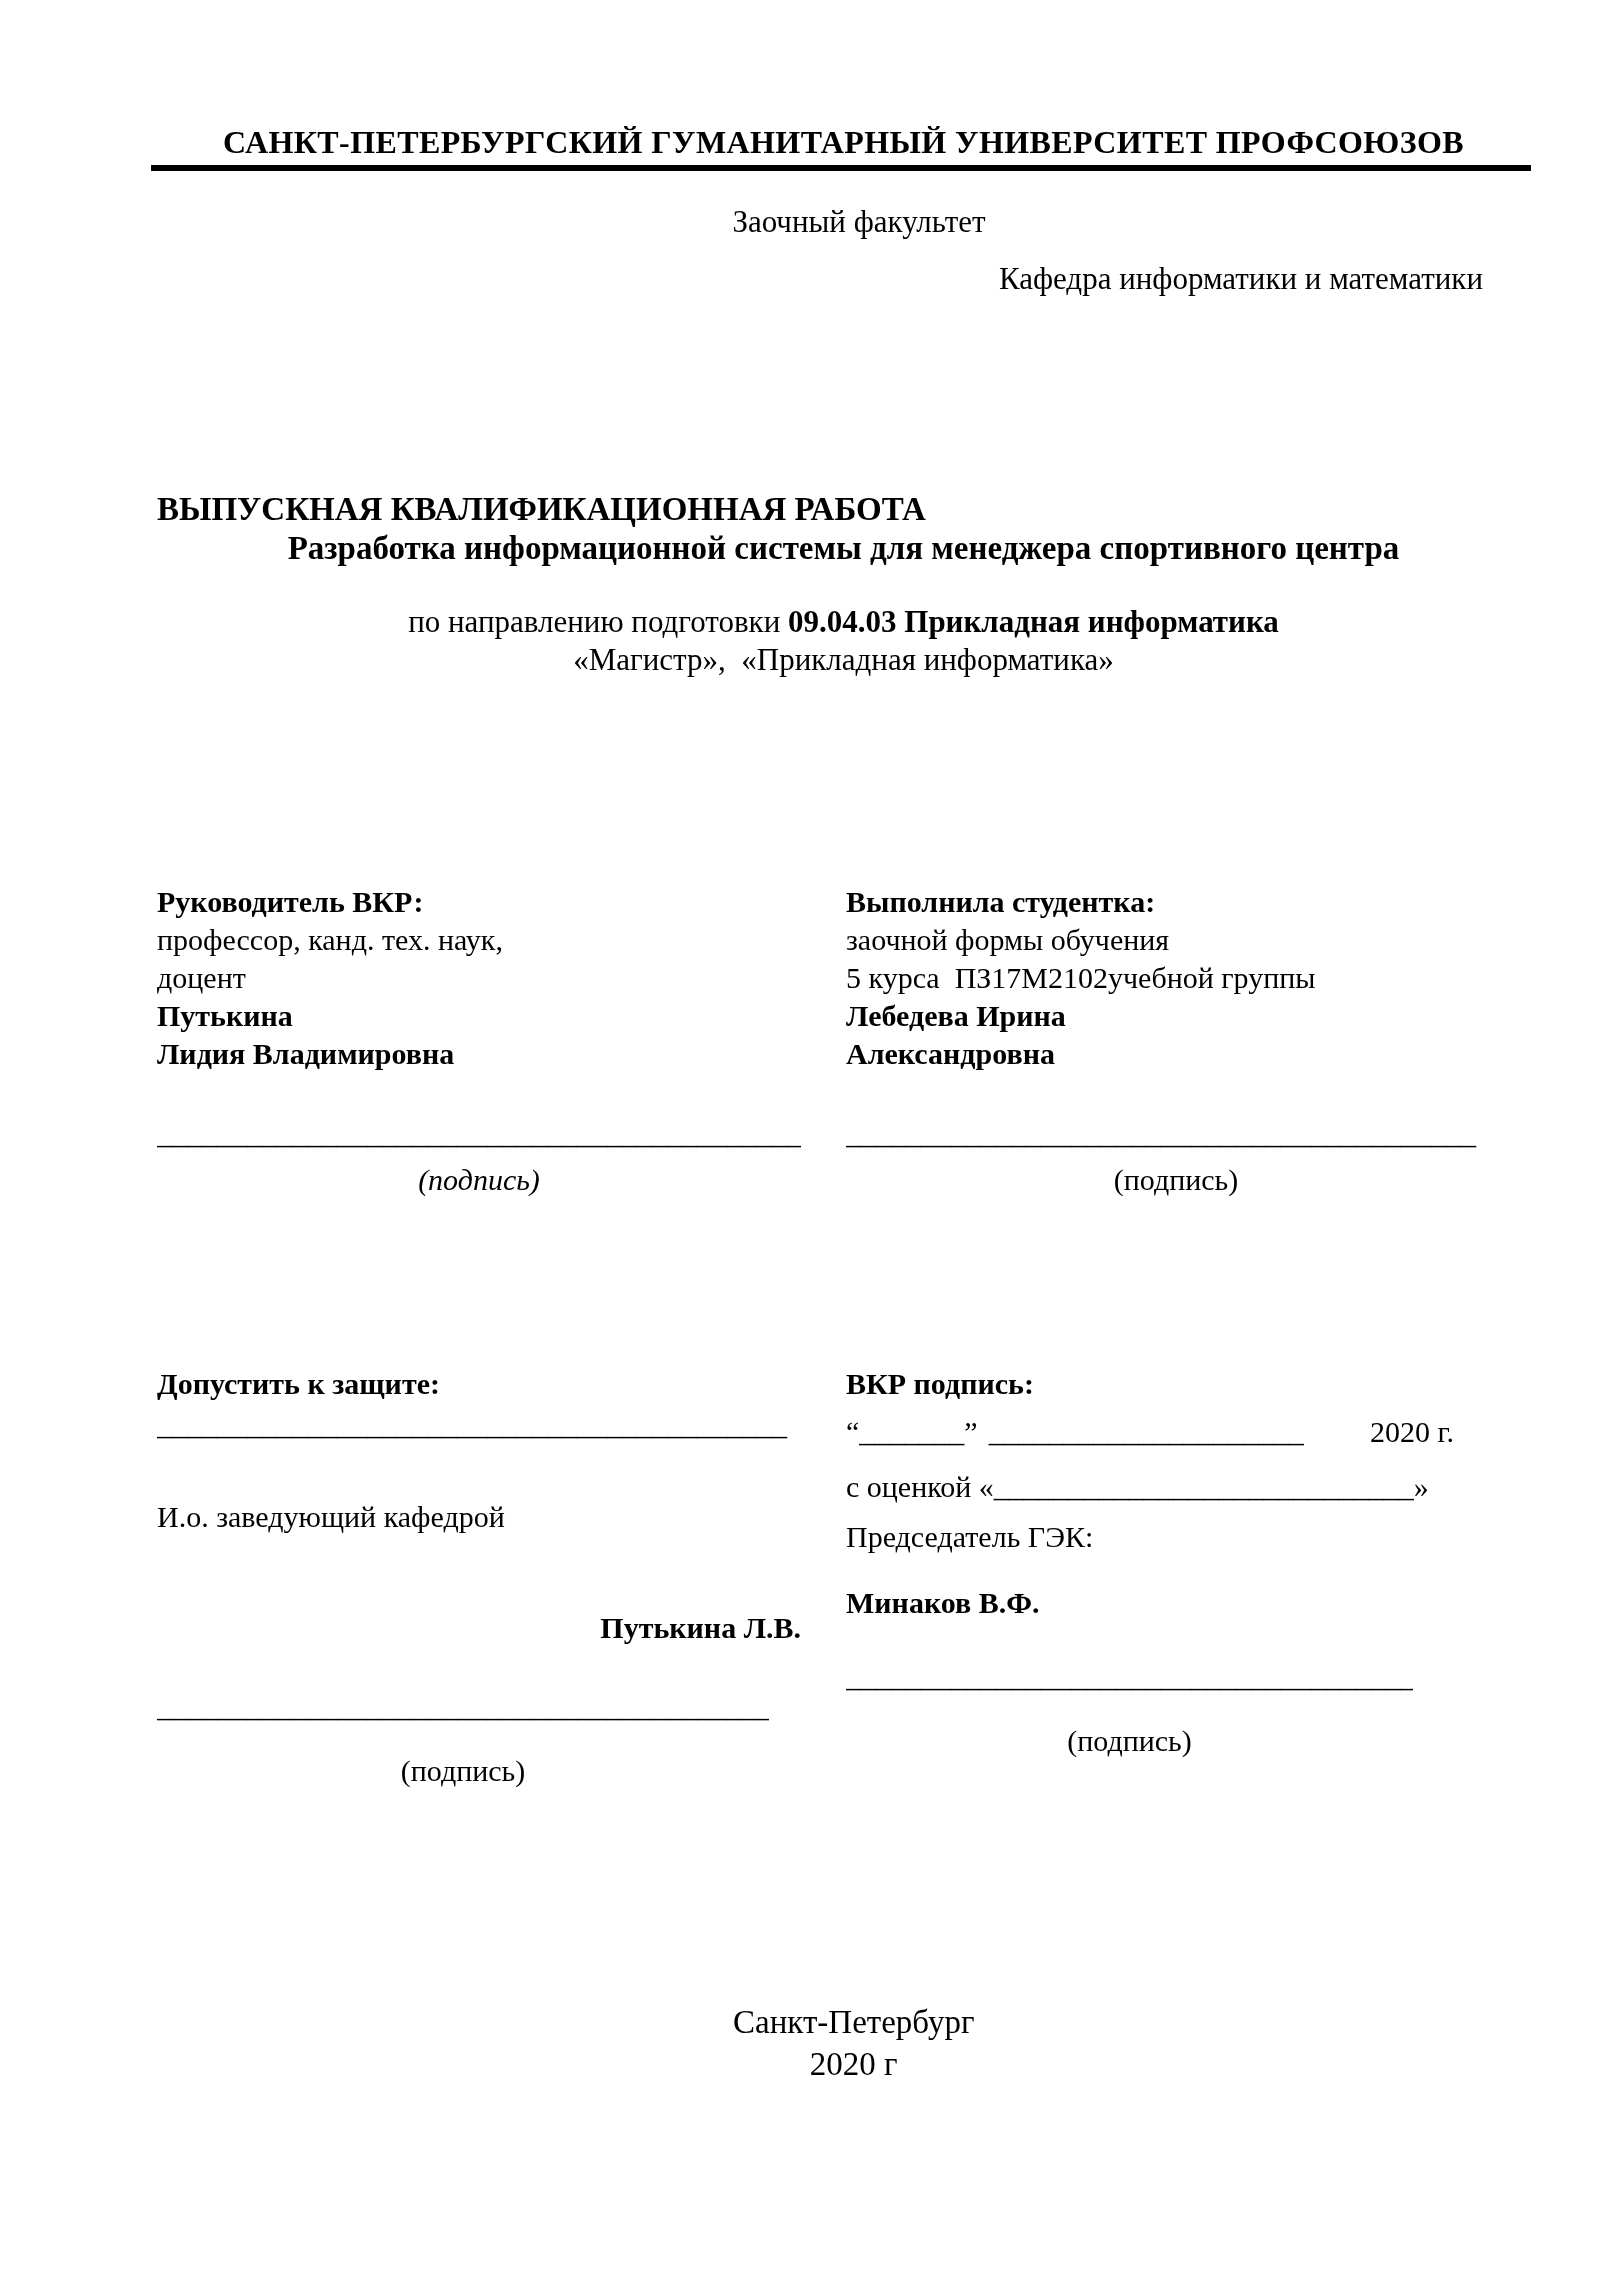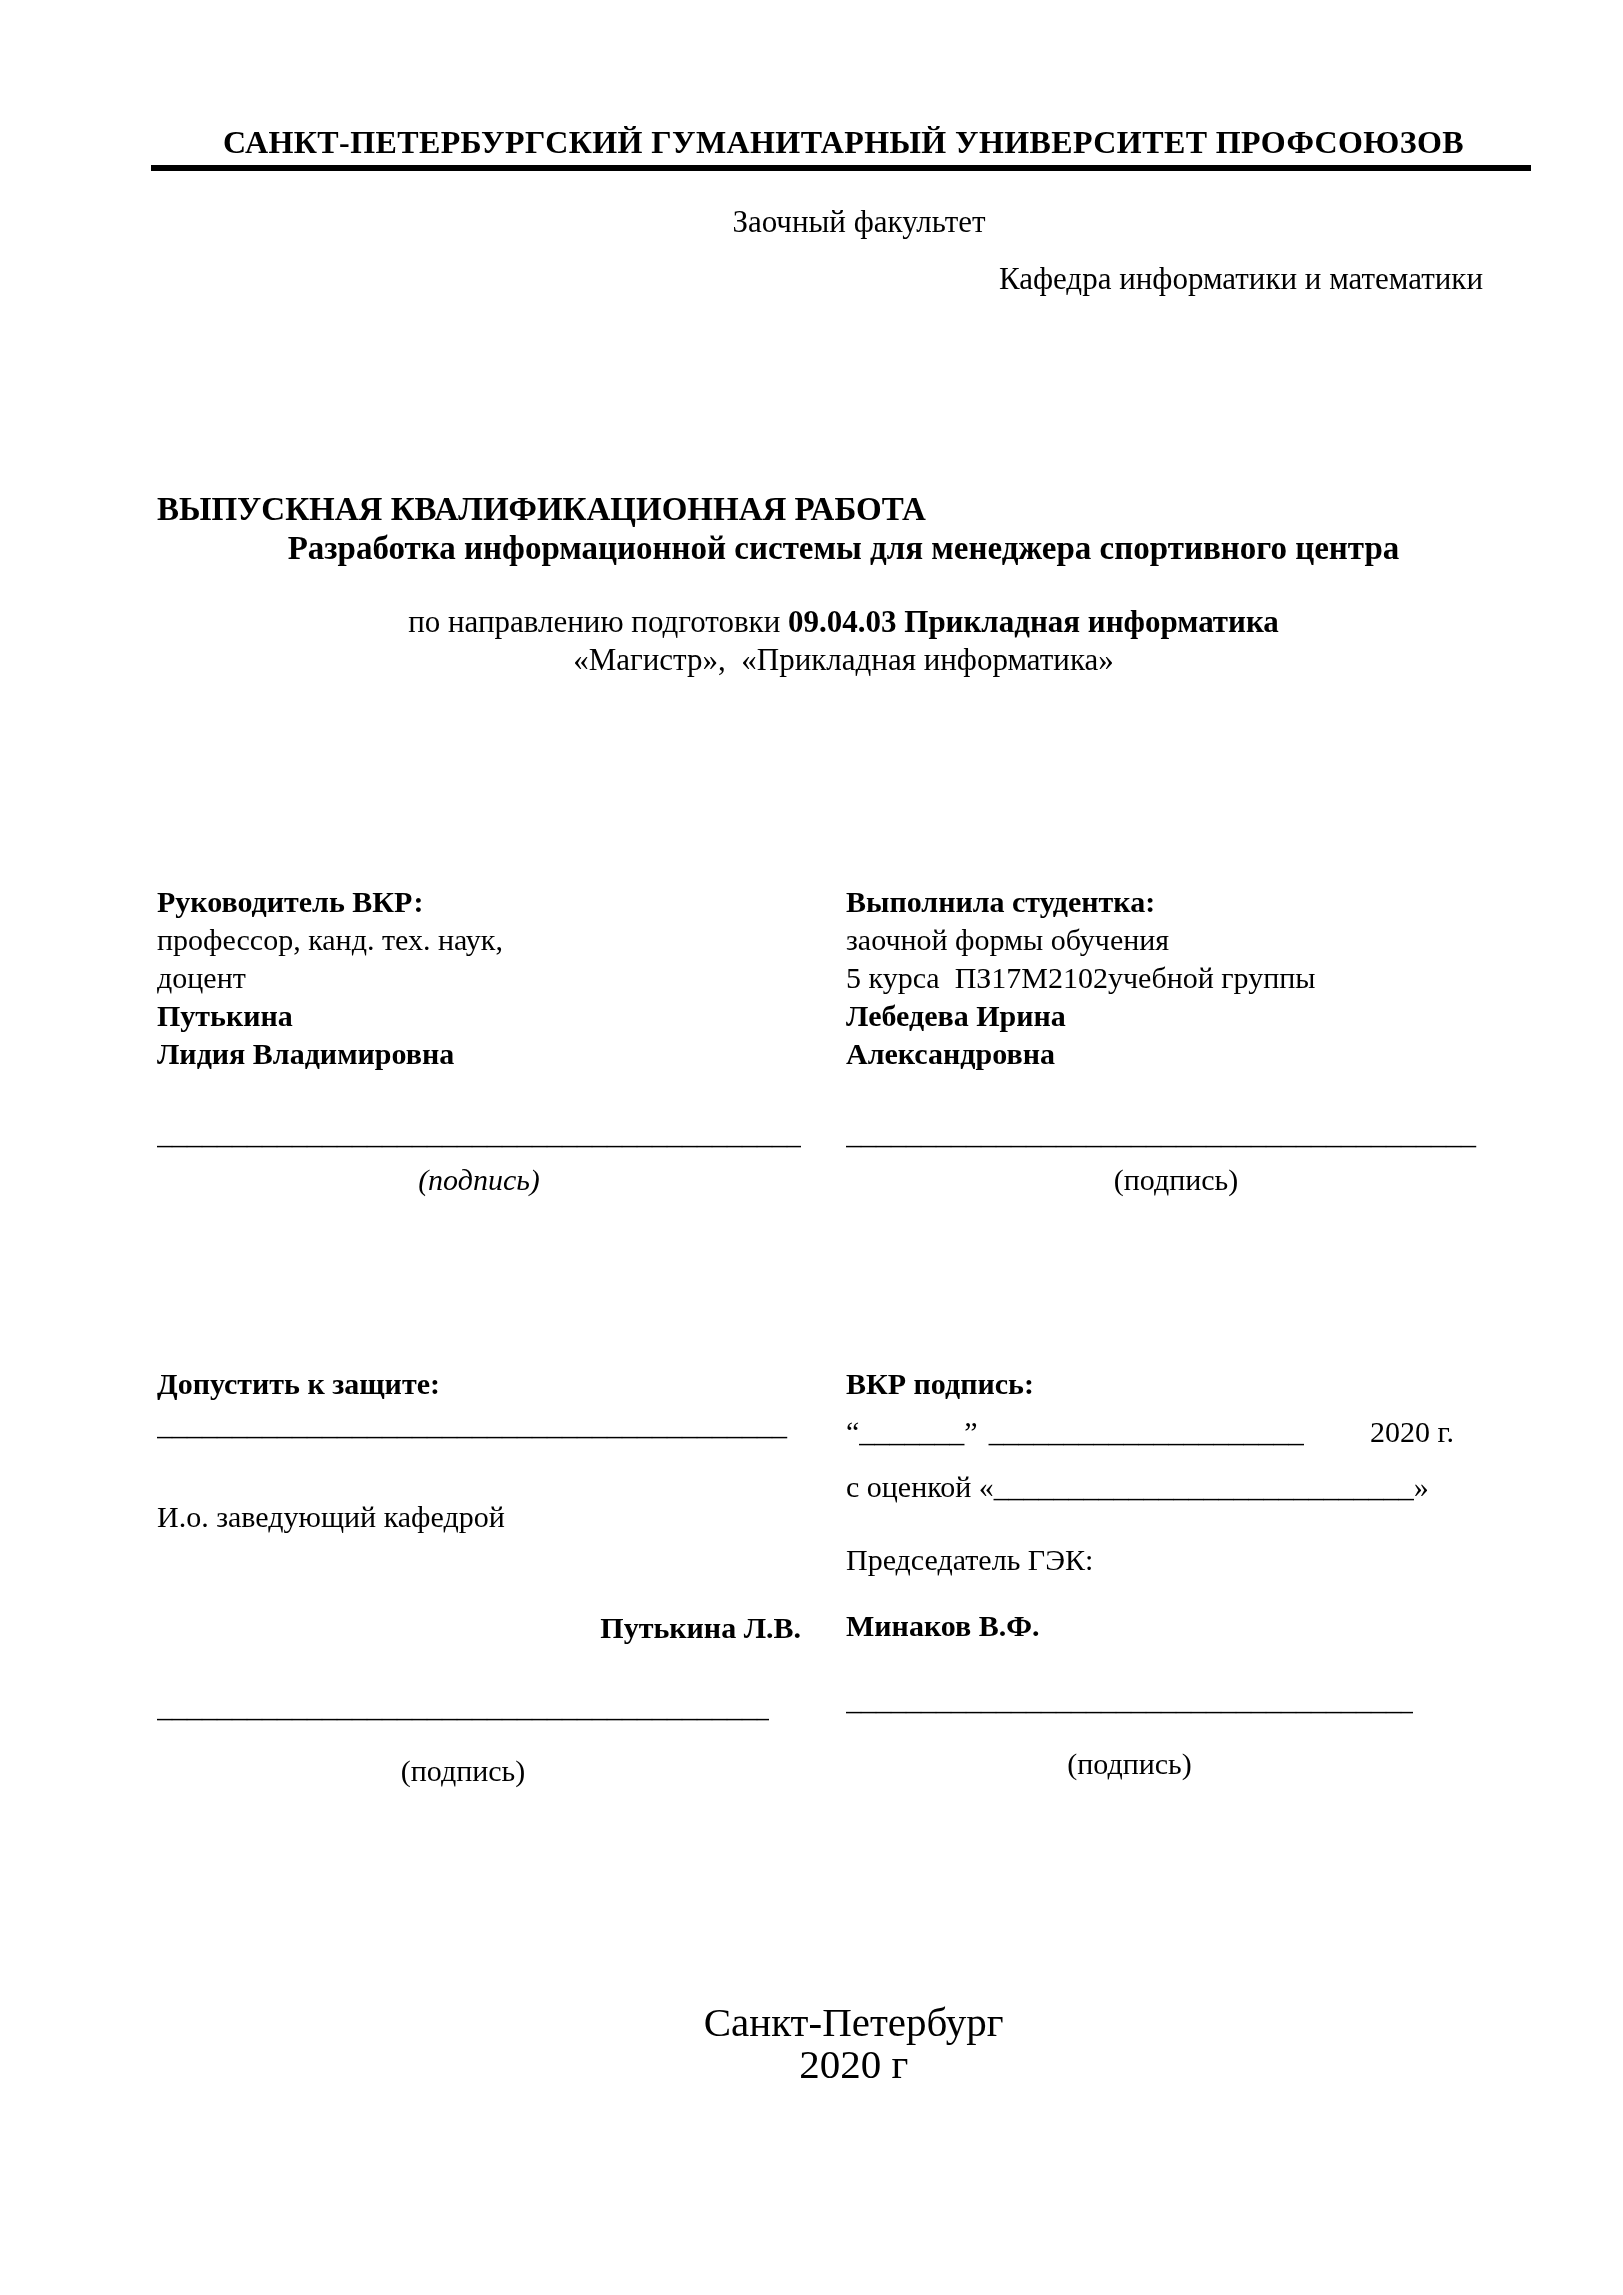--- a/index.html
+++ b/index.html
@@ -95,21 +95,21 @@
   }
   .sig-caption {
     font-size:30px;
     line-height:38px;
     text-align:center;
   }
   .italic { font-style:italic; }
   .mt3  { margin-top:2.4px;  }
   .mt11 { margin-top:8.6px; }
   .mt22 { margin-top:17.3px; }
-  .mt26 { margin-top:35px; }
+  .mt26 { margin-top:12px; }
   .mt33 { margin-top:26px; }
   .mt36 { margin-top:28px; }
   .mt46 { margin-top:36px; }
   .mt52 { margin-top:41px; }
   .mt53 { margin-top:42px; }
   .mt66 { margin-top:73px;text-align:right; }
   .mt69 { margin-top:54px; }
   .date-row {
     margin-top:9.4px;
     display:flex;
@@ -127,21 +127,21 @@
     font-size:30px;
     line-height:38px;
     white-space:pre;
   }
   .sig-wrap-left  { width:612px; }
   .sig-wrap-right { width:567px; }
   .footer {
     margin-top:211px;
     text-align:center;
     padding-left:20.4px;
-    font-size:41px;
+    font-size:33px;
     line-height:42px;
   }
 </style>
 </head>
 <body>
 
 <div class="page">
 
   <div class="university">САНКТ-ПЕТЕРБУРГСКИЙ ГУМАНИТАРНЫЙ УНИВЕРСИТЕТ ПРОФСОЮЗОВ</div>
   <div class="rule"></div>

